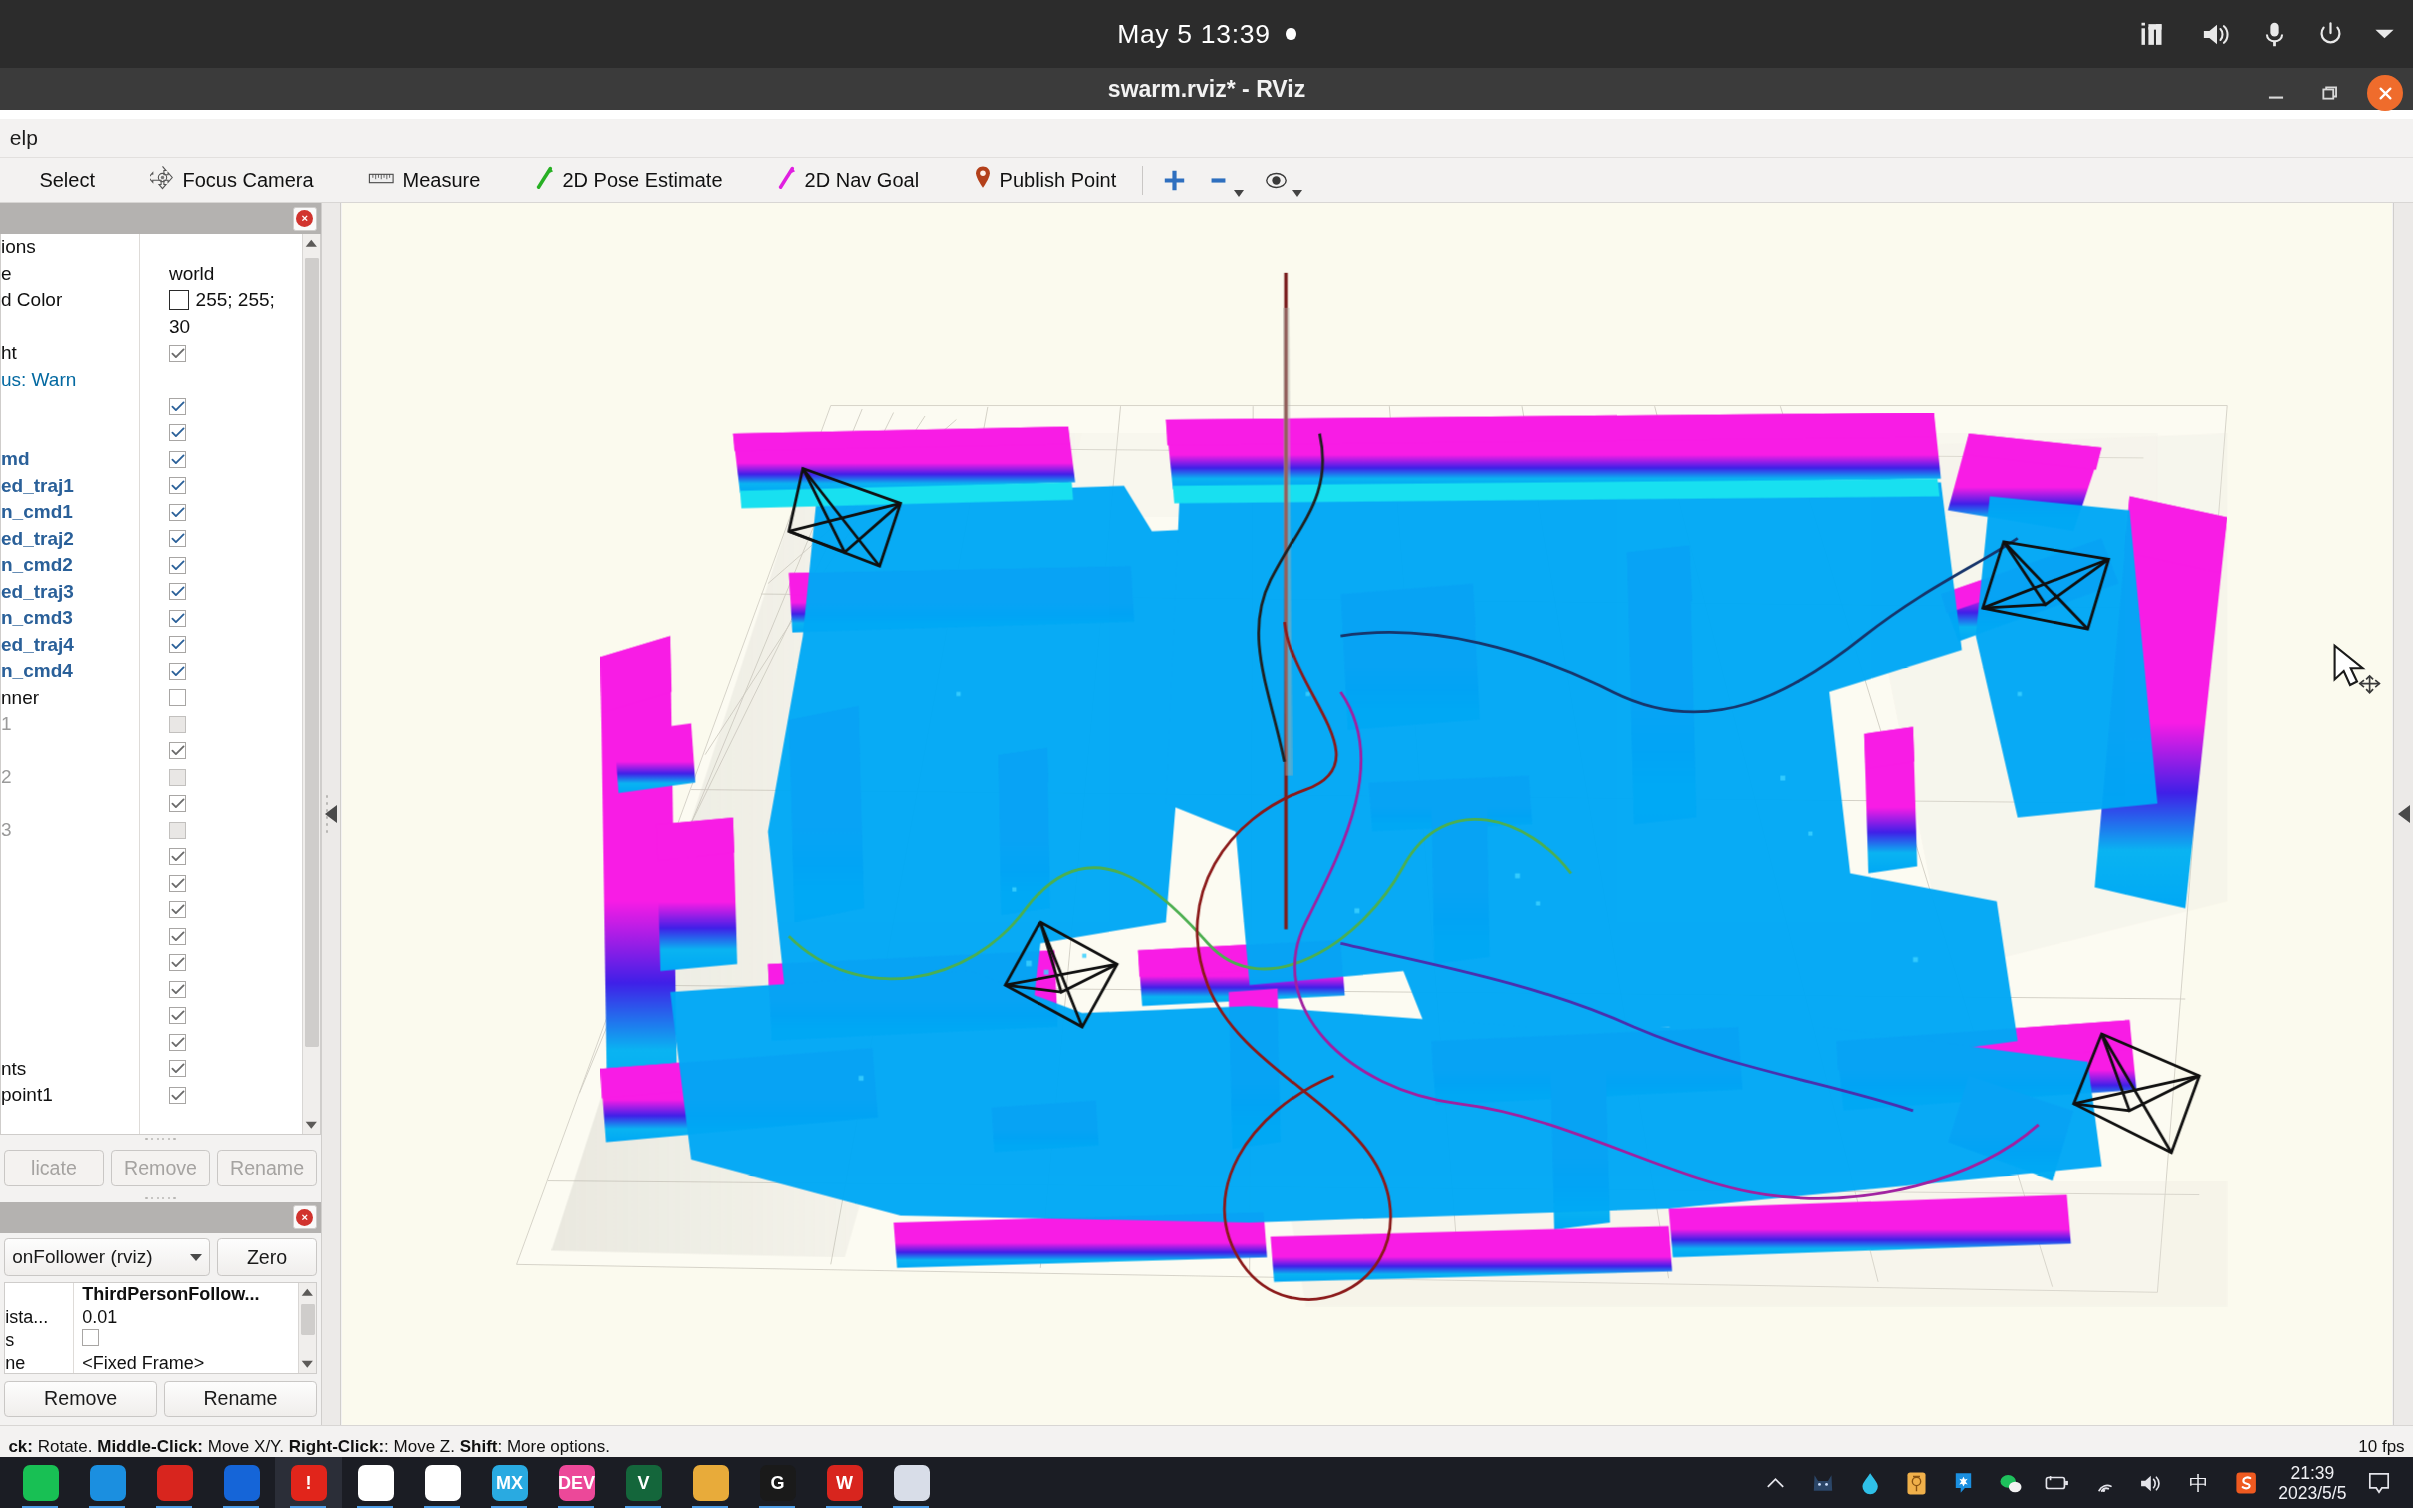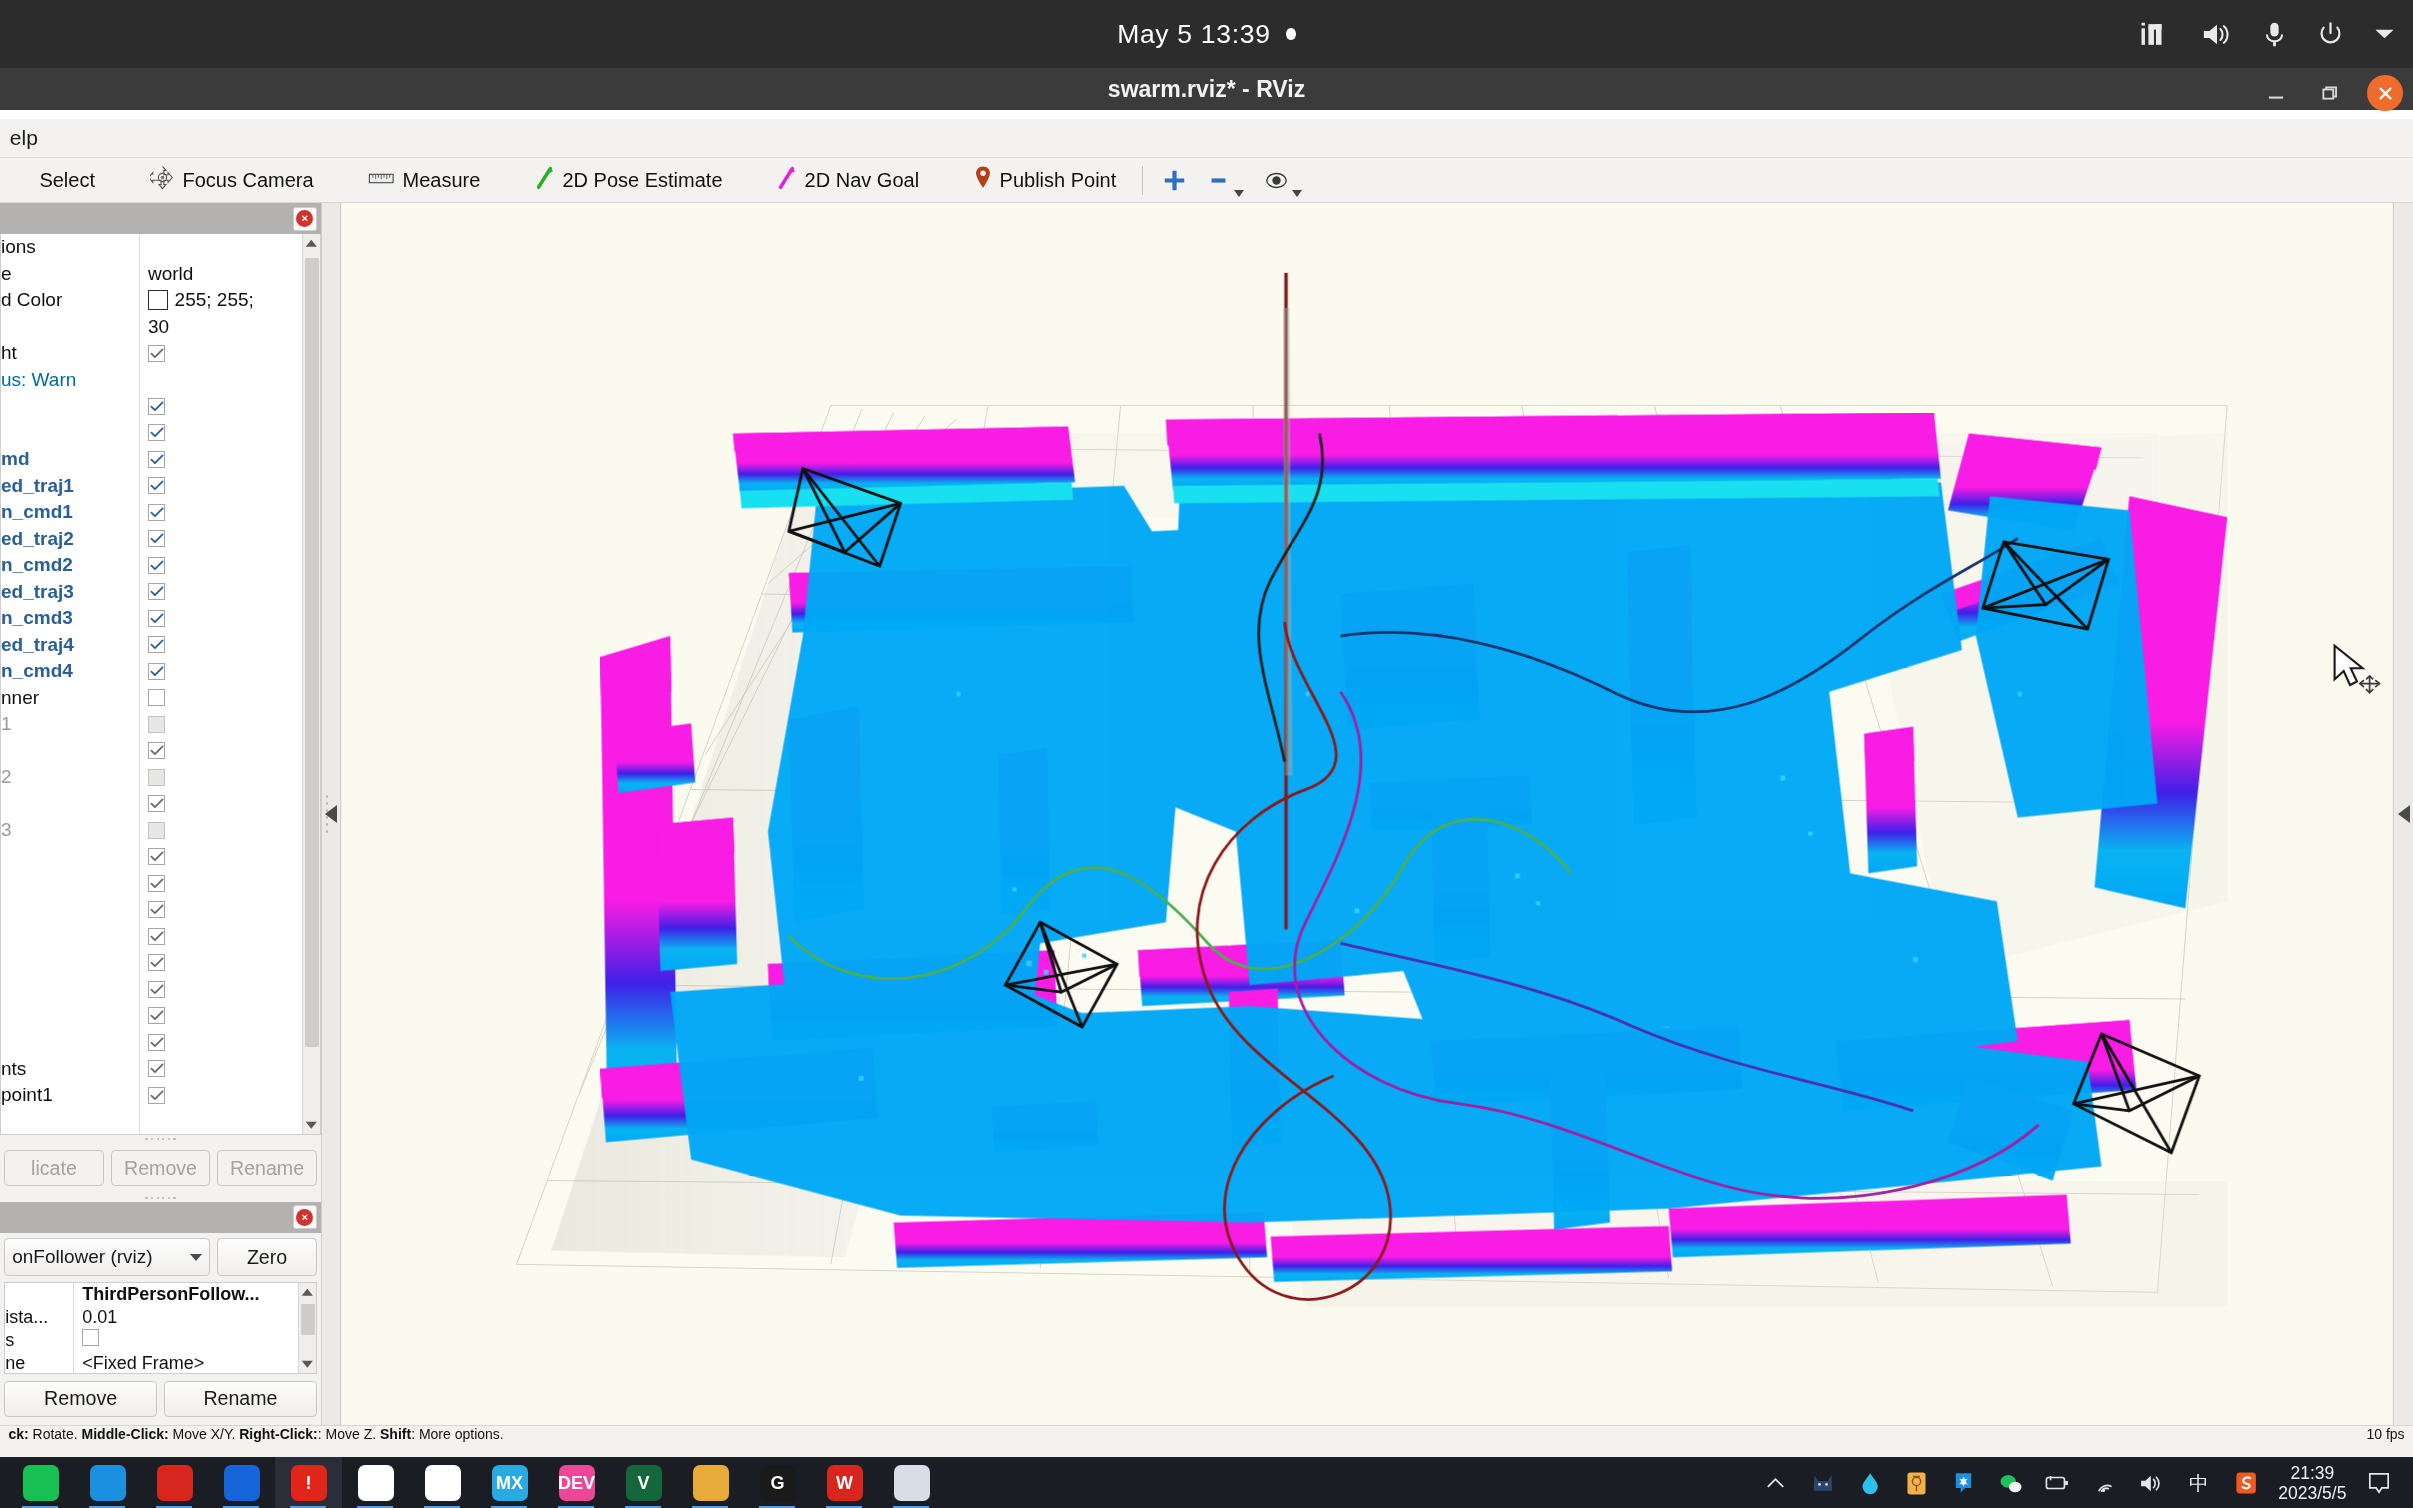--- a/index.html
+++ b/index.html
@@ -72,21 +72,21 @@
   .xdot { width: 17px; height: 17px; border-radius: 50%; background: #d1332e; display: flex; align-items: center; justify-content: center; color: #fff; font-size: 11.2px; font-weight: bold; line-height: 1; }
 
   
   .tree-wrap { position: relative; background: #ffffff; border: 0.7px solid #cfcdcb; border-top: none; overflow: hidden; }
   .tree-rows { position: relative; }
   .trow { display: flex; height: 26.5px; align-items: center; font-size: 19px; position: relative; }
   .tname { width: 140px; padding-left: 0; color: #101010; white-space: nowrap; overflow: hidden; }
   .tname.blue { color: #2a6099; font-weight: bold; }
   .tname.warn { color: #0369a1; }
   .tname.dim { color: #9a9a9a; }
-  .tval { flex: 1; padding-left: 7px; color: #101010; white-space: nowrap; display: flex; align-items: center; gap: 7px; }
+  .tval { flex: 1; padding-left: 28px; color: #101010; white-space: nowrap; display: flex; align-items: center; gap: 7px; }
   .tcol-divider { position: absolute; left: 138px; top: 0; bottom: 0; width: 0.7px; background: #dedbd8; }
   .cbox { width: 17px; height: 17px; border: 0.7px solid #a8a6a4; background: #ffffff; display: inline-flex; align-items: center; justify-content: center; }
   .cbox.disabled { background: #e9e7e5; border-color: #c2c0be; }
   .cbox svg { display: block; }
   .swatch { width: 19.6px; height: 19.6px; border: 1.4px solid #2a2a2a; background: #ffffff; display: inline-block; }
 
   .vscroll { position: absolute; right: 0; top: 0; width: 18px; bottom: 0; background: #f0eeec; border-left: 0.7px solid #d8d6d4; }
   .vscroll .arrow-up, .vscroll .arrow-dn { height: 18px; display: flex; align-items: center; justify-content: center; }
   .vscroll .thumb { position: absolute; left: 2.1px; width: 14px; background: #cfcdcb; border-radius: 1.4px; }
 
@@ -121,21 +121,21 @@
   .tri-left { width: 0; height: 0; border-top: 9.8px solid transparent; border-bottom: 9.8px solid transparent; border-right: 12px solid #4a4a4a; }
 
   
   .viewport { position: absolute; top: 0; background: #fbfaee; overflow: hidden; }
   .viewport svg { display: block; }
 
   
   .statusbar {
     position: absolute; left: 0; top: 1425px; width: 2413px; height: 32px;
     background: #f3f2f1; border-top: 0.7px solid #d8d6d4;
-    display: flex; align-items: flex-start; font-size: 14px; color: #111; padding: 0 8.4px;
+    display: flex; align-items: flex-end; font-size: 17px; color: #111; padding: 0 8.4px;
     justify-content: space-between;
   }
   .status-left b { font-weight: bold; }
 
   
   .taskbar {
     position: absolute; left: 0; top: 1457px; width: 2413px; height: 52px;
     background: #1b1d24; display: flex; align-items: center; padding: 0 7px;
   }
   .tb-icons { display: flex; align-items: center; gap: 0; }

